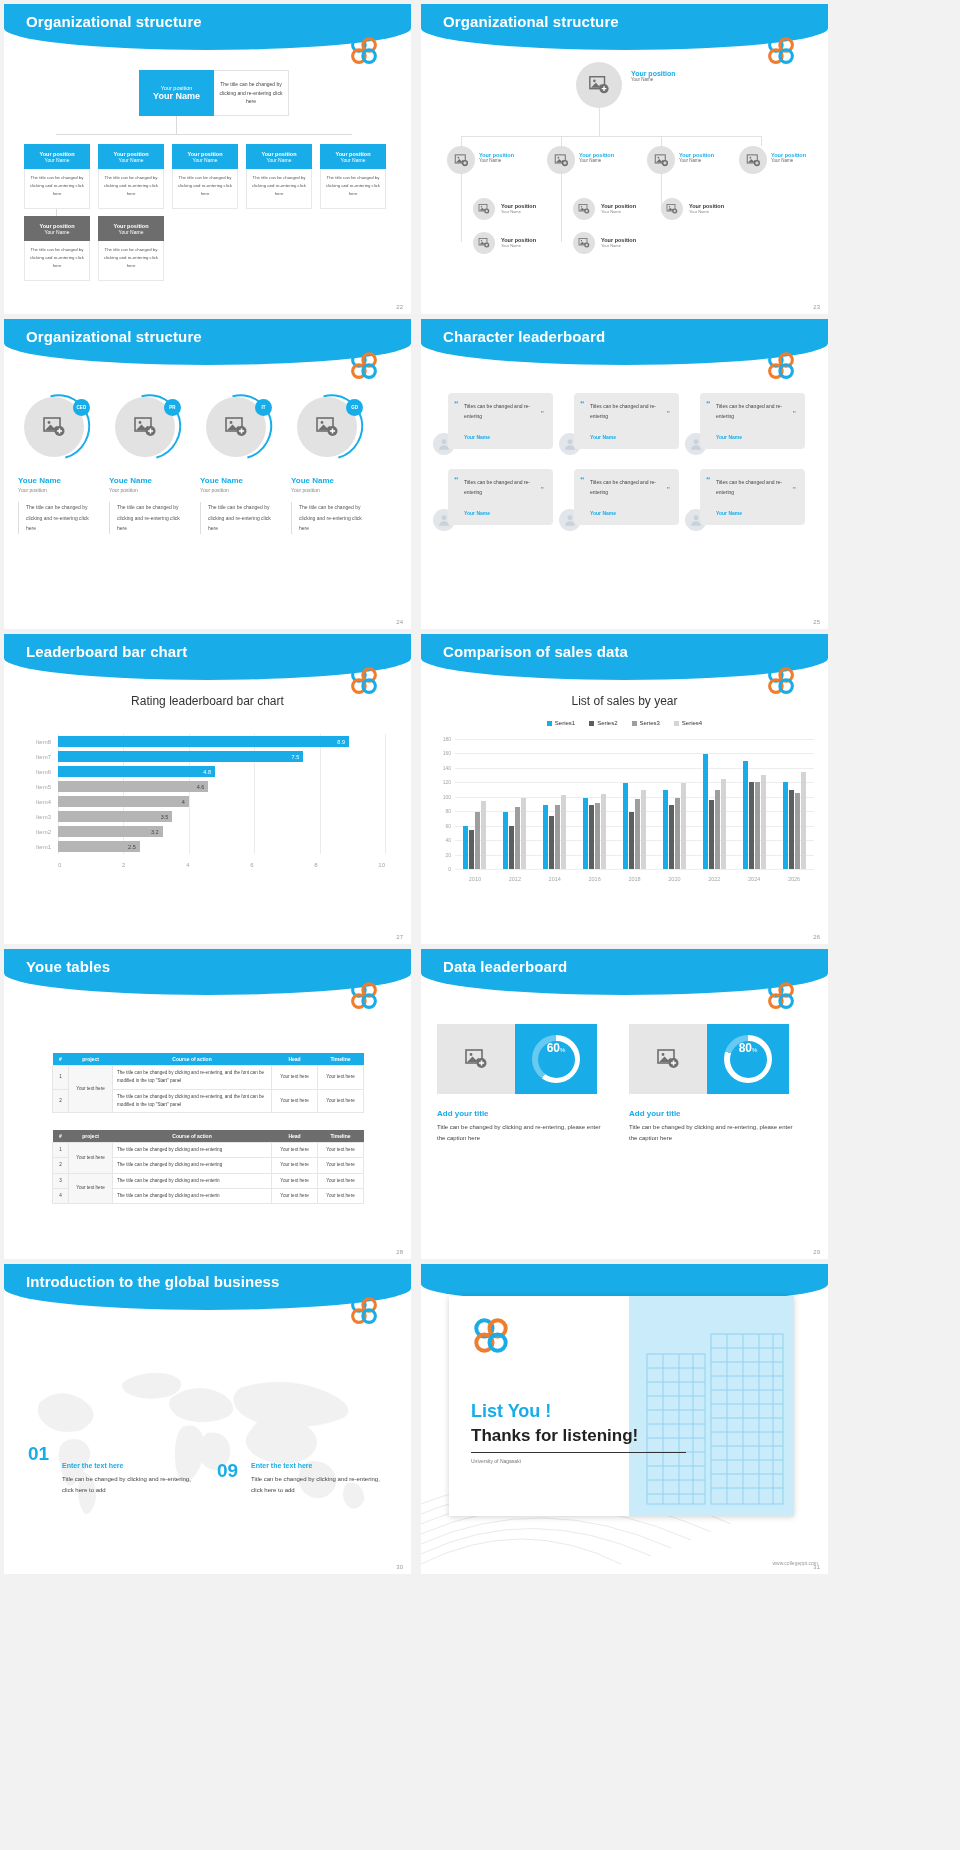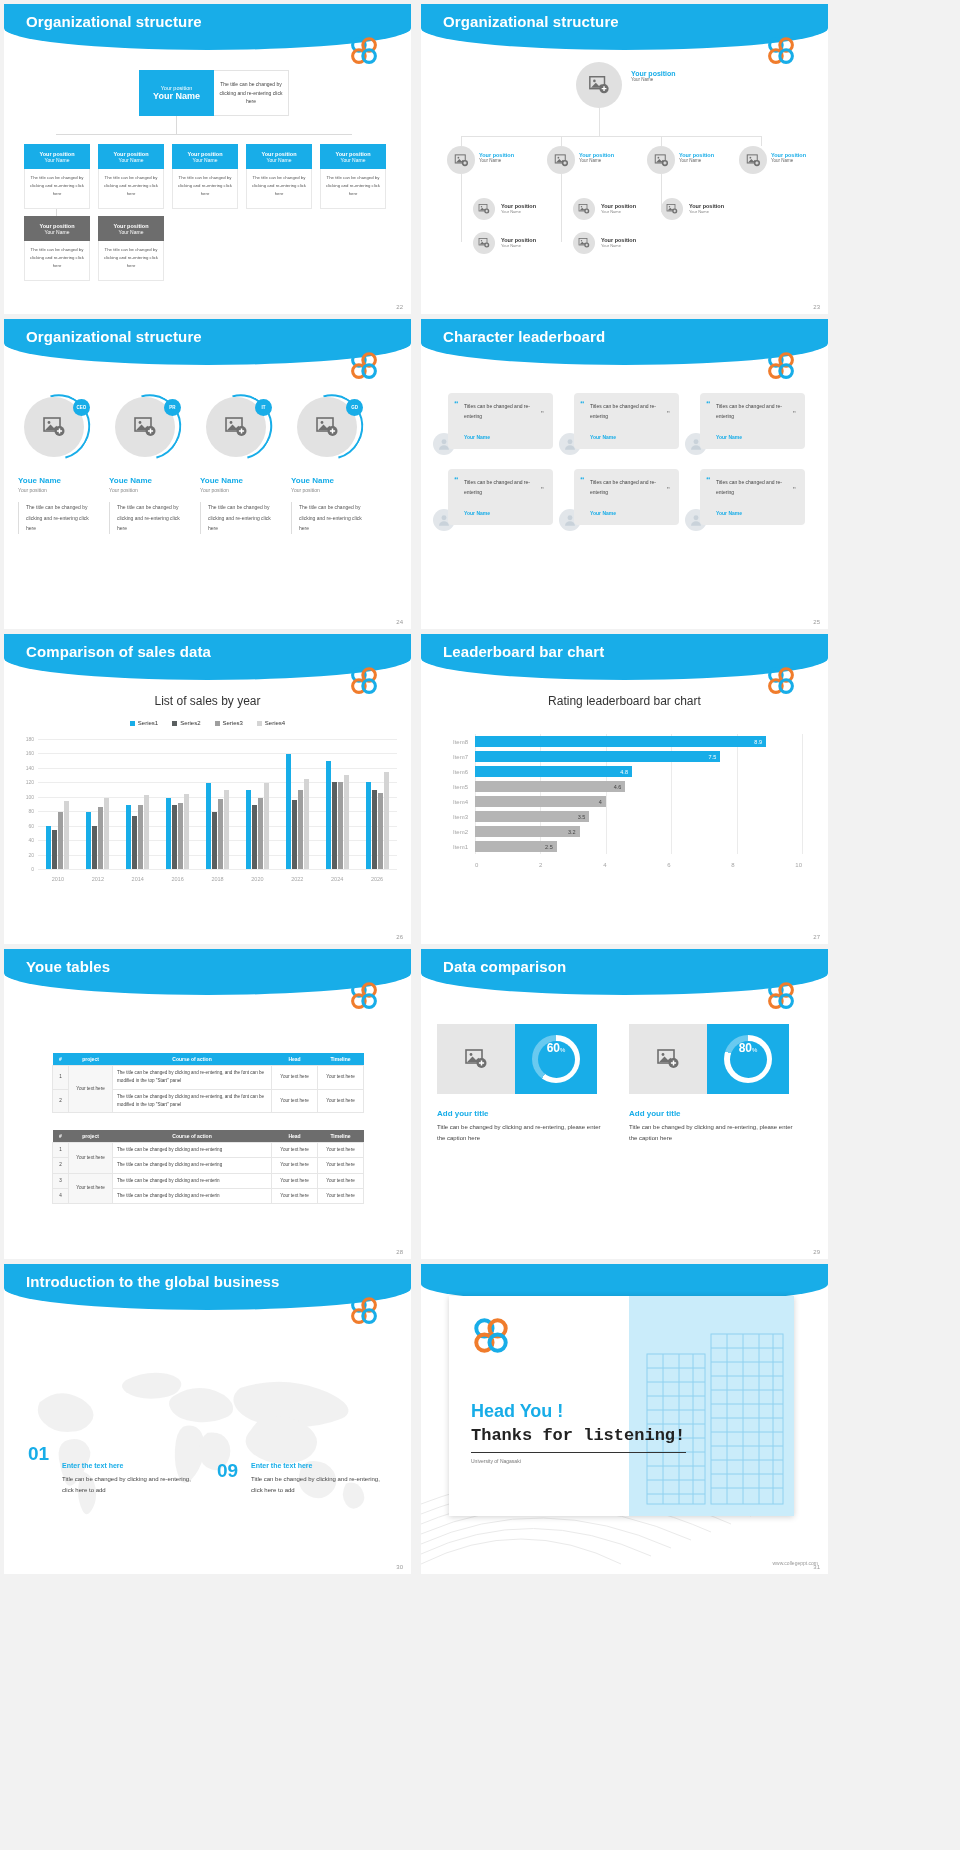--- a/index.html
+++ b/index.html
@@ -172,21 +172,21 @@
   .s30 .b { position:absolute; font-size:6px; color:#444; line-height:1.85; width:140px; }
   
   .s31 { background:#fff; }
   .s31 .blueband { position:absolute; left:0; top:0; width:100%; height:40px; background:#18ADE8;
      border-radius:0 0 50% 50% / 0 0 20px 20px; }
   .s31 .card {
     position:absolute; left:28px; top:32px; width:345px; height:220px;
     background:#fff; box-shadow:0 1px 6px rgba(0,0,0,.18); overflow:hidden;
   }
   .s31 .ty { position:absolute; left:22px; top:105px; font-size:18px; font-weight:bold; color:#18ADE8; }
-  .s31 .tl { position:absolute; left:22px; top:130px; font-size:17px; font-weight:bold; color:#222;font-family:Liberation Mono, monospace; }
+  .s31 .tl { position:absolute; left:22px; top:130px; font-size:17px; font-weight:bold; color:#222; }
   .s31 .rule { position:absolute; left:22px; top:156px; width:215px; height:1px; background:#333; }
   .s31 .uni { position:absolute; left:22px; top:162px; font-size:5px; color:#777; }
   .s31 .url { position:absolute; right:10px; bottom:8px; font-size:5px; color:#9a9a9a; }
 </style>
 </head>
 <body>
 
 <svg width="0" height="0" style="position:absolute">
   <symbol id="img-icon" viewBox="0 0 24 24">
     <rect x="2" y="3" width="16" height="13" fill="none" stroke="#6f6f6f" stroke-width="1.6"></rect>
@@ -525,20 +525,136 @@
           <use href="#person-icon"></use>
         </svg>
       </div>
     <div class="card" style="left:279px;top:150px;">
       <div class="q1">“</div>
       <div class="tx">Titles can be changed and re-entering</div>
       <div class="q2">”</div>
       <div class="nm">Your Name</div>
     </div>
     <div class="pagenum">25</div>
+  </div>
+
+  <div class="slide s27">
+    <div class="banner"></div>
+    <div class="banner-title">Leaderboard bar chart</div>
+    <svg class="logo">
+        <use href="#logo-icon"></use>
+      </svg>
+    <div class="ch-title">Rating leaderboard bar chart</div>
+    <div class="lb-rows" id="lbrows">
+        <div class="lb-row">
+          <div class="lb-cat">Item8</div>
+          <div class="lb-track">
+            <div class="lb-vgrid" style="left: 0%;"></div>
+            <div class="lb-vgrid" style="left: 20%;"></div>
+            <div class="lb-vgrid" style="left: 40%;"></div>
+            <div class="lb-vgrid" style="left: 60%;"></div>
+            <div class="lb-vgrid" style="left: 80%;"></div>
+            <div class="lb-vgrid" style="left: 100%;"></div>
+            <div class="lb-bar" style="width: 89%; background: rgb(24, 173, 232); color: rgb(255, 255, 255);">8.9</div>
+          </div>
+        </div>
+        <div class="lb-row">
+          <div class="lb-cat">Item7</div>
+          <div class="lb-track">
+            <div class="lb-vgrid" style="left: 0%;"></div>
+            <div class="lb-vgrid" style="left: 20%;"></div>
+            <div class="lb-vgrid" style="left: 40%;"></div>
+            <div class="lb-vgrid" style="left: 60%;"></div>
+            <div class="lb-vgrid" style="left: 80%;"></div>
+            <div class="lb-vgrid" style="left: 100%;"></div>
+            <div class="lb-bar" style="width: 75%; background: rgb(24, 173, 232); color: rgb(255, 255, 255);">7.5</div>
+          </div>
+        </div>
+        <div class="lb-row">
+          <div class="lb-cat">Item6</div>
+          <div class="lb-track">
+            <div class="lb-vgrid" style="left: 0%;"></div>
+            <div class="lb-vgrid" style="left: 20%;"></div>
+            <div class="lb-vgrid" style="left: 40%;"></div>
+            <div class="lb-vgrid" style="left: 60%;"></div>
+            <div class="lb-vgrid" style="left: 80%;"></div>
+            <div class="lb-vgrid" style="left: 100%;"></div>
+            <div class="lb-bar" style="width: 48%; background: rgb(24, 173, 232); color: rgb(255, 255, 255);">4.8</div>
+          </div>
+        </div>
+        <div class="lb-row">
+          <div class="lb-cat">Item5</div>
+          <div class="lb-track">
+            <div class="lb-vgrid" style="left: 0%;"></div>
+            <div class="lb-vgrid" style="left: 20%;"></div>
+            <div class="lb-vgrid" style="left: 40%;"></div>
+            <div class="lb-vgrid" style="left: 60%;"></div>
+            <div class="lb-vgrid" style="left: 80%;"></div>
+            <div class="lb-vgrid" style="left: 100%;"></div>
+            <div class="lb-bar" style="width: 46%; background: rgb(181, 181, 181); color: rgb(68, 68, 68);">4.6</div>
+          </div>
+        </div>
+        <div class="lb-row">
+          <div class="lb-cat">Item4</div>
+          <div class="lb-track">
+            <div class="lb-vgrid" style="left: 0%;"></div>
+            <div class="lb-vgrid" style="left: 20%;"></div>
+            <div class="lb-vgrid" style="left: 40%;"></div>
+            <div class="lb-vgrid" style="left: 60%;"></div>
+            <div class="lb-vgrid" style="left: 80%;"></div>
+            <div class="lb-vgrid" style="left: 100%;"></div>
+            <div class="lb-bar" style="width: 40%; background: rgb(181, 181, 181); color: rgb(68, 68, 68);">4</div>
+          </div>
+        </div>
+        <div class="lb-row">
+          <div class="lb-cat">Item3</div>
+          <div class="lb-track">
+            <div class="lb-vgrid" style="left: 0%;"></div>
+            <div class="lb-vgrid" style="left: 20%;"></div>
+            <div class="lb-vgrid" style="left: 40%;"></div>
+            <div class="lb-vgrid" style="left: 60%;"></div>
+            <div class="lb-vgrid" style="left: 80%;"></div>
+            <div class="lb-vgrid" style="left: 100%;"></div>
+            <div class="lb-bar" style="width: 35%; background: rgb(181, 181, 181); color: rgb(68, 68, 68);">3.5</div>
+          </div>
+        </div>
+        <div class="lb-row">
+          <div class="lb-cat">Item2</div>
+          <div class="lb-track">
+            <div class="lb-vgrid" style="left: 0%;"></div>
+            <div class="lb-vgrid" style="left: 20%;"></div>
+            <div class="lb-vgrid" style="left: 40%;"></div>
+            <div class="lb-vgrid" style="left: 60%;"></div>
+            <div class="lb-vgrid" style="left: 80%;"></div>
+            <div class="lb-vgrid" style="left: 100%;"></div>
+            <div class="lb-bar" style="width: 32%; background: rgb(181, 181, 181); color: rgb(68, 68, 68);">3.2</div>
+          </div>
+        </div>
+        <div class="lb-row">
+          <div class="lb-cat">Item1</div>
+          <div class="lb-track">
+            <div class="lb-vgrid" style="left: 0%;"></div>
+            <div class="lb-vgrid" style="left: 20%;"></div>
+            <div class="lb-vgrid" style="left: 40%;"></div>
+            <div class="lb-vgrid" style="left: 60%;"></div>
+            <div class="lb-vgrid" style="left: 80%;"></div>
+            <div class="lb-vgrid" style="left: 100%;"></div>
+            <div class="lb-bar" style="width: 25%; background: rgb(181, 181, 181); color: rgb(68, 68, 68);">2.5</div>
+          </div>
+        </div>
+      </div>
+    <div class="lb-axis" id="lbaxis">
+        <span>0</span>
+        <span>2</span>
+        <span>4</span>
+        <span>6</span>
+        <span>8</span>
+        <span>10</span>
+      </div>
+    <div class="pagenum">27</div>
   </div>
 
   <div class="slide s26">
     <div class="banner"></div>
     <div class="banner-title">Comparison of sales data</div>
     <svg class="logo">
         <use href="#logo-icon"></use>
       </svg>
     <div class="ch-title">List of sales by year</div>
     <div class="legend" id="legend26">
@@ -628,136 +744,20 @@
           <div class="grp">
             <div class="bar" style="height: 86.6667px; background: rgb(24, 173, 232);"></div>
             <div class="bar" style="height: 79.4444px; background: rgb(90, 95, 96);"></div>
             <div class="bar" style="height: 75.8333px; background: rgb(158, 158, 158);"></div>
             <div class="bar" style="height: 97.5px; background: rgb(212, 212, 212);"></div>
             <div class="xlbl">2026</div>
           </div>
         </div>
       </div>
     <div class="pagenum">26</div>
-  </div>
-
-  <div class="slide s27">
-    <div class="banner"></div>
-    <div class="banner-title">Leaderboard bar chart</div>
-    <svg class="logo">
-        <use href="#logo-icon"></use>
-      </svg>
-    <div class="ch-title">Rating leaderboard bar chart</div>
-    <div class="lb-rows" id="lbrows">
-        <div class="lb-row">
-          <div class="lb-cat">Item8</div>
-          <div class="lb-track">
-            <div class="lb-vgrid" style="left: 0%;"></div>
-            <div class="lb-vgrid" style="left: 20%;"></div>
-            <div class="lb-vgrid" style="left: 40%;"></div>
-            <div class="lb-vgrid" style="left: 60%;"></div>
-            <div class="lb-vgrid" style="left: 80%;"></div>
-            <div class="lb-vgrid" style="left: 100%;"></div>
-            <div class="lb-bar" style="width: 89%; background: rgb(24, 173, 232); color: rgb(255, 255, 255);">8.9</div>
-          </div>
-        </div>
-        <div class="lb-row">
-          <div class="lb-cat">Item7</div>
-          <div class="lb-track">
-            <div class="lb-vgrid" style="left: 0%;"></div>
-            <div class="lb-vgrid" style="left: 20%;"></div>
-            <div class="lb-vgrid" style="left: 40%;"></div>
-            <div class="lb-vgrid" style="left: 60%;"></div>
-            <div class="lb-vgrid" style="left: 80%;"></div>
-            <div class="lb-vgrid" style="left: 100%;"></div>
-            <div class="lb-bar" style="width: 75%; background: rgb(24, 173, 232); color: rgb(255, 255, 255);">7.5</div>
-          </div>
-        </div>
-        <div class="lb-row">
-          <div class="lb-cat">Item6</div>
-          <div class="lb-track">
-            <div class="lb-vgrid" style="left: 0%;"></div>
-            <div class="lb-vgrid" style="left: 20%;"></div>
-            <div class="lb-vgrid" style="left: 40%;"></div>
-            <div class="lb-vgrid" style="left: 60%;"></div>
-            <div class="lb-vgrid" style="left: 80%;"></div>
-            <div class="lb-vgrid" style="left: 100%;"></div>
-            <div class="lb-bar" style="width: 48%; background: rgb(24, 173, 232); color: rgb(255, 255, 255);">4.8</div>
-          </div>
-        </div>
-        <div class="lb-row">
-          <div class="lb-cat">Item5</div>
-          <div class="lb-track">
-            <div class="lb-vgrid" style="left: 0%;"></div>
-            <div class="lb-vgrid" style="left: 20%;"></div>
-            <div class="lb-vgrid" style="left: 40%;"></div>
-            <div class="lb-vgrid" style="left: 60%;"></div>
-            <div class="lb-vgrid" style="left: 80%;"></div>
-            <div class="lb-vgrid" style="left: 100%;"></div>
-            <div class="lb-bar" style="width: 46%; background: rgb(181, 181, 181); color: rgb(68, 68, 68);">4.6</div>
-          </div>
-        </div>
-        <div class="lb-row">
-          <div class="lb-cat">Item4</div>
-          <div class="lb-track">
-            <div class="lb-vgrid" style="left: 0%;"></div>
-            <div class="lb-vgrid" style="left: 20%;"></div>
-            <div class="lb-vgrid" style="left: 40%;"></div>
-            <div class="lb-vgrid" style="left: 60%;"></div>
-            <div class="lb-vgrid" style="left: 80%;"></div>
-            <div class="lb-vgrid" style="left: 100%;"></div>
-            <div class="lb-bar" style="width: 40%; background: rgb(181, 181, 181); color: rgb(68, 68, 68);">4</div>
-          </div>
-        </div>
-        <div class="lb-row">
-          <div class="lb-cat">Item3</div>
-          <div class="lb-track">
-            <div class="lb-vgrid" style="left: 0%;"></div>
-            <div class="lb-vgrid" style="left: 20%;"></div>
-            <div class="lb-vgrid" style="left: 40%;"></div>
-            <div class="lb-vgrid" style="left: 60%;"></div>
-            <div class="lb-vgrid" style="left: 80%;"></div>
-            <div class="lb-vgrid" style="left: 100%;"></div>
-            <div class="lb-bar" style="width: 35%; background: rgb(181, 181, 181); color: rgb(68, 68, 68);">3.5</div>
-          </div>
-        </div>
-        <div class="lb-row">
-          <div class="lb-cat">Item2</div>
-          <div class="lb-track">
-            <div class="lb-vgrid" style="left: 0%;"></div>
-            <div class="lb-vgrid" style="left: 20%;"></div>
-            <div class="lb-vgrid" style="left: 40%;"></div>
-            <div class="lb-vgrid" style="left: 60%;"></div>
-            <div class="lb-vgrid" style="left: 80%;"></div>
-            <div class="lb-vgrid" style="left: 100%;"></div>
-            <div class="lb-bar" style="width: 32%; background: rgb(181, 181, 181); color: rgb(68, 68, 68);">3.2</div>
-          </div>
-        </div>
-        <div class="lb-row">
-          <div class="lb-cat">Item1</div>
-          <div class="lb-track">
-            <div class="lb-vgrid" style="left: 0%;"></div>
-            <div class="lb-vgrid" style="left: 20%;"></div>
-            <div class="lb-vgrid" style="left: 40%;"></div>
-            <div class="lb-vgrid" style="left: 60%;"></div>
-            <div class="lb-vgrid" style="left: 80%;"></div>
-            <div class="lb-vgrid" style="left: 100%;"></div>
-            <div class="lb-bar" style="width: 25%; background: rgb(181, 181, 181); color: rgb(68, 68, 68);">2.5</div>
-          </div>
-        </div>
-      </div>
-    <div class="lb-axis" id="lbaxis">
-        <span>0</span>
-        <span>2</span>
-        <span>4</span>
-        <span>6</span>
-        <span>8</span>
-        <span>10</span>
-      </div>
-    <div class="pagenum">27</div>
   </div>
 
   <div class="slide s28">
     <div class="banner"></div>
     <div class="banner-title">Youe tables</div>
     <svg class="logo">
         <use href="#logo-icon"></use>
       </svg>
 
     <table class="tbl" style="top:104px;">
@@ -820,21 +820,21 @@
         <td class="c-head">Your text here</td>
         <td class="c-time">Your text here</td>
       </tr>
     </tbody>
       </table>
     <div class="pagenum">28</div>
   </div>
 
   <div class="slide s29">
     <div class="banner"></div>
-    <div class="banner-title">Data comparison</div>
+    <div class="banner-title">Data leaderboard</div>
     <svg class="logo">
         <use href="#logo-icon"></use>
       </svg>
 
     <div class="panel" style="left:16px;">
       <div class="ph">
           <svg width="24" height="24">
             <use href="#img-icon"></use>
           </svg>
         </div>
@@ -924,21 +924,21 @@
         <g stroke="#9ed6f0" fill="none" stroke-width="1">
           <rect x="18" y="58" width="58" height="150"></rect>
           <rect x="82" y="38" width="72" height="170"></rect>
           <path d="M18 72 h58 M18 86 h58 M18 100 h58 M18 114 h58 M18 128 h58 M18 142 h58 M18 156 h58 M18 170 h58 M18 184 h58 M18 198 h58"></path>
           <path d="M82 52 h72 M82 66 h72 M82 80 h72 M82 94 h72 M82 108 h72 M82 122 h72 M82 136 h72 M82 150 h72 M82 164 h72 M82 178 h72 M82 192 h72"></path>
           <path d="M34 58 v150 M50 58 v150 M64 58 v150"></path>
           <path d="M98 38 v170 M114 38 v170 M130 38 v170 M144 38 v170"></path>
         </g>
         <rect x="0" y="0" width="165" height="220" fill="#18ADE8" opacity="0.10"></rect>
       </svg>
-      <div class="ty">Head You !</div>
+      <div class="ty">List You !</div>
       <div class="tl">Thanks for listening!</div>
       <div class="rule"></div>
       <div class="uni">University of Nagasaki</div>
     </div>
     <div class="url">www.collegeppt.com</div>
     <div class="pagenum">31</div>
   </div>
 
 </div>
 

